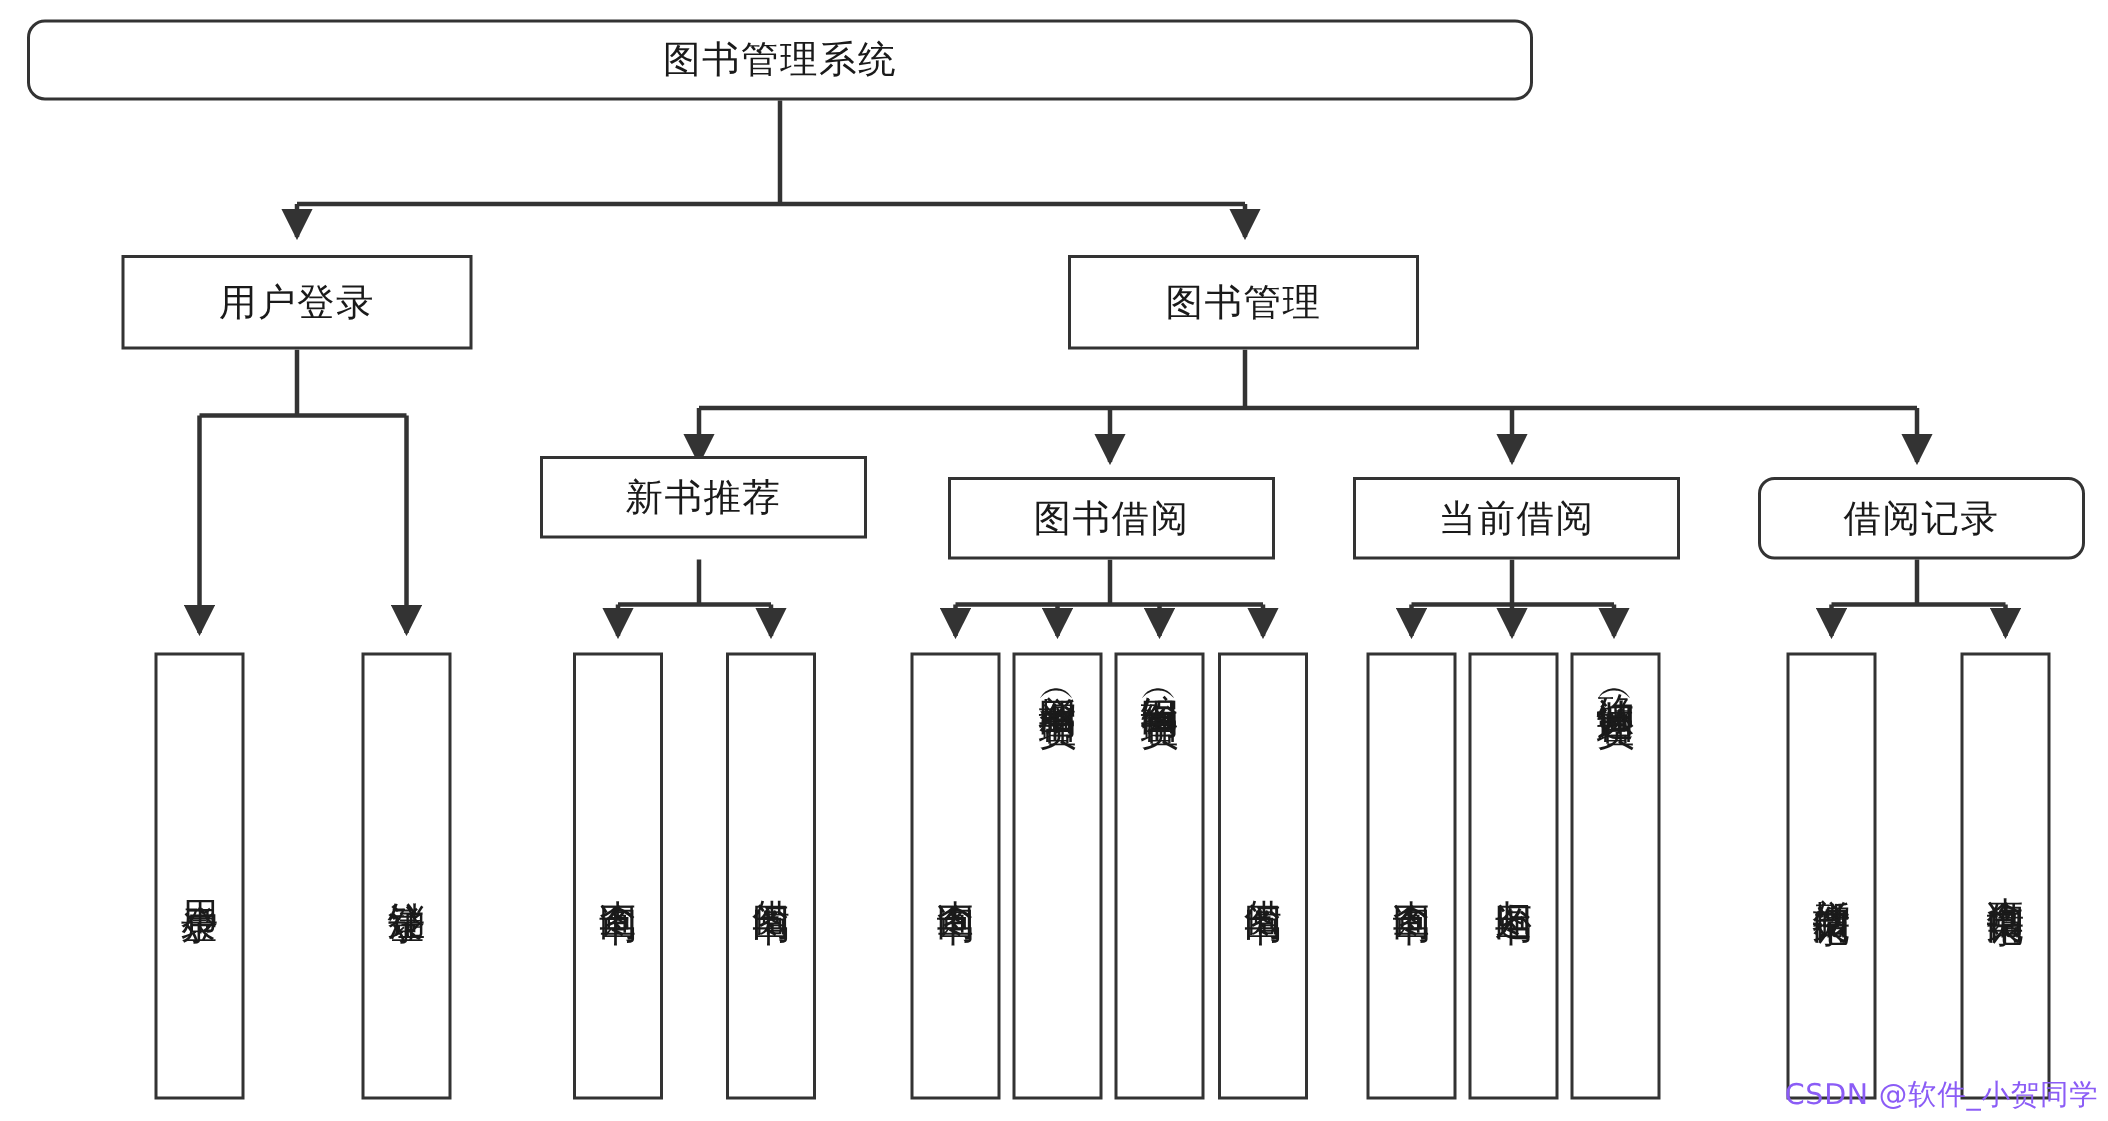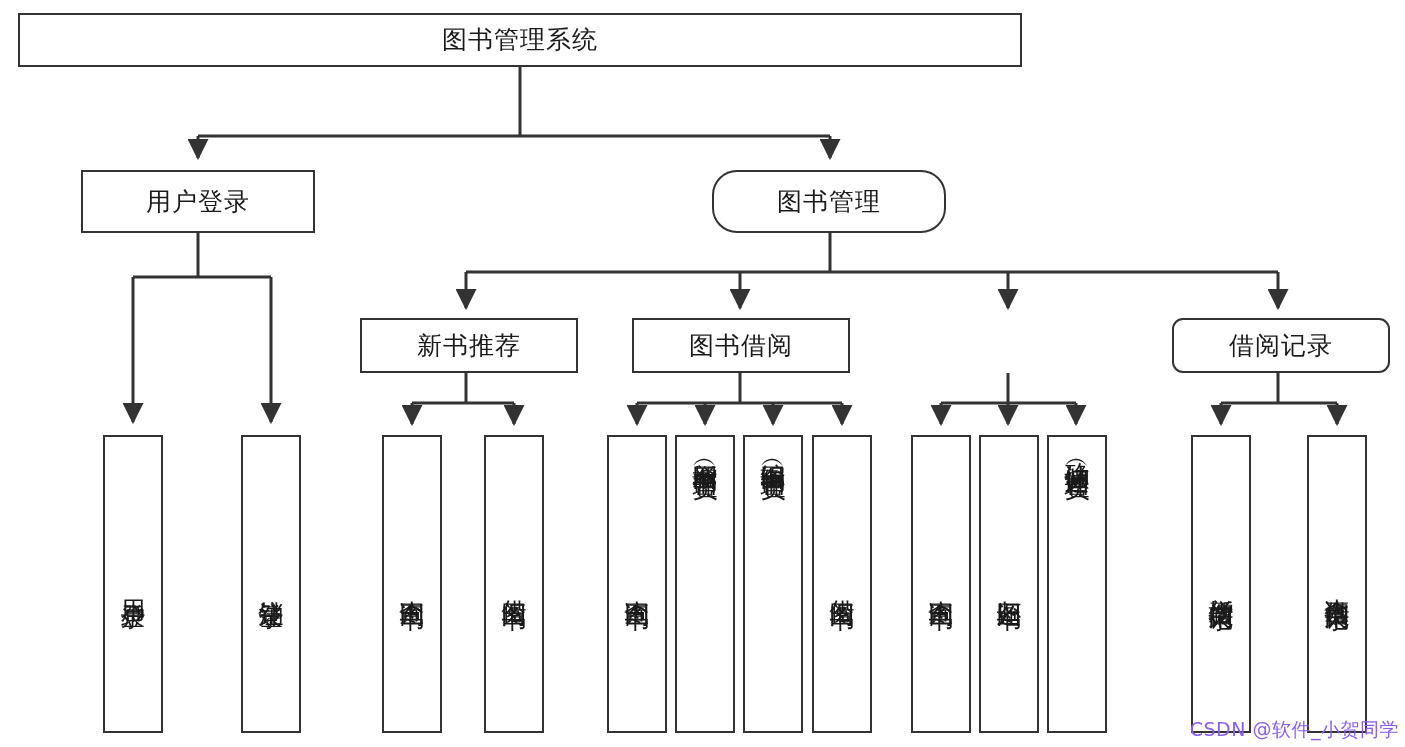--- a/index.html
+++ b/index.html
@@ -125,40 +125,43 @@
       <path d="M 1008 403 L 1008 424" marker-end="url(#arrow)"></path>
       <path d="M 1076 403 L 1076 424" marker-end="url(#arrow)"></path>
 
       <path d="M 1278 373 L 1278 403"></path>
       <path d="M 1221 403 L 1337 403"></path>
       <path d="M 1221 403 L 1221 424" marker-end="url(#arrow)"></path>
       <path d="M 1337 403 L 1337 424" marker-end="url(#arrow)"></path>
     </g>
   </svg>
 
-  <div class="node" style="left:18px; top:13px; width:1004px; height:54px;">
+  <div class="node" style="left:18px; top:13px; width:1004px; height:54px;border-radius:12px;">
     <span class="node-label h-label">图书管理系统</span>
   </div>
 
   <div class="node" style="left:81px; top:170px; width:234px; height:63px;">
     <span class="node-label h-label">用户登录</span>
   </div>
 
-  <div class="node" style="left:712px; top:170px; width:234px; height:63px;border-radius:25px;">
+  <div class="node" style="left:712px; top:170px; width:234px; height:63px;">
     <span class="node-label h-label">图书管理</span>
   </div>
 
-  <div class="node" style="left:360px; top:318px; width:218px; height:55px;">
+  <div class="node" style="left:360px; top:304px; width:218px; height:55px;">
     <span class="node-label h-label">新书推荐</span>
   </div>
 
   <div class="node" style="left:632px; top:318px; width:218px; height:55px;">
     <span class="node-label h-label">图书借阅</span>
   </div>
 
+  <div class="node" style="left:902px; top:318px; width:218px; height:55px;">
+    <span class="node-label h-label">当前借阅</span>
+  </div>
 
   <div class="node" style="left:1172px; top:318px; width:218px; height:55px;border-radius:11px;">
     <span class="node-label h-label">借阅记录</span>
   </div>
 
   <div class="node v-node mid" style="left:103px; top:435px; width:60px; height:298px;">
     <span class="node-label v-label">用户登录</span>
   </div>
 
   <div class="node v-node mid" style="left:241px; top:435px; width:60px; height:298px;">

